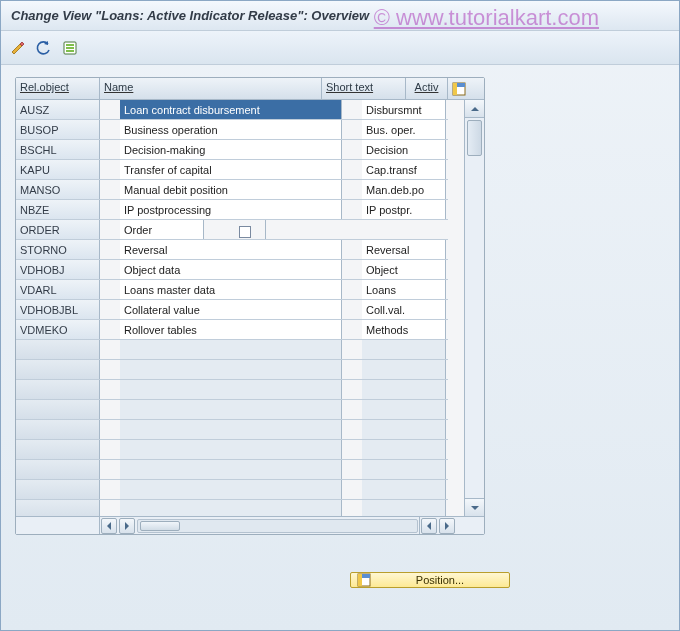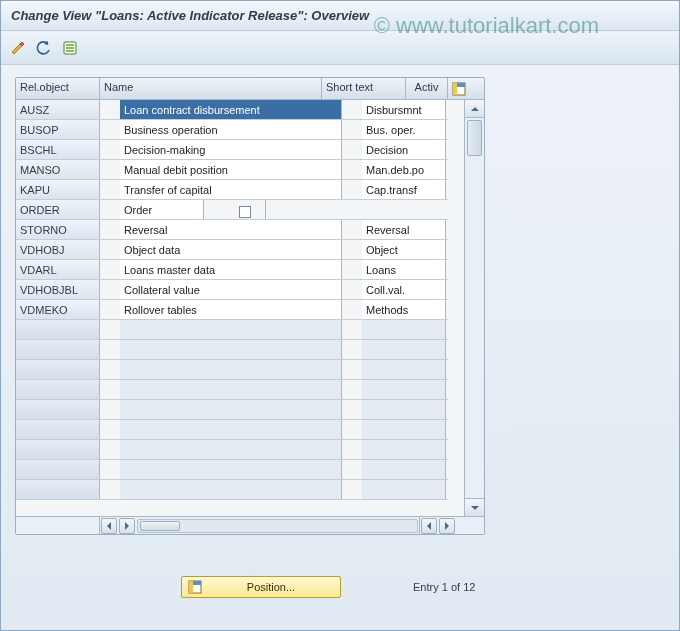--- a/index.html
+++ b/index.html
@@ -9,28 +9,29 @@
     font-family: Arial, sans-serif;
     font-size: 11px;
     color: #333;
     background: linear-gradient(to bottom, #eef3f8 0%, #e1eaf2 100%);
     border: 1px solid #8ba7c4;
     position: relative;
     overflow: hidden;
   }
   .watermark {
     position: absolute;
-    top: 12px;
+    top: 4px;
     right: 80px;
     font-size: 22px;
-    color: #0f766e;
+    color: #a21caf;
     opacity: 0.45;
     font-family: Arial, sans-serif;
     z-index: 100;
     pointer-events: none;
+    text-decoration: underline;
   }
   
   .title-bar {
     height: 30px;
     display: flex;
     align-items: center;
     padding: 0 10px;
     font-size: 13px;
     font-weight: bold;
     font-style: italic;
@@ -54,20 +55,21 @@
     display: flex;
     align-items: center;
     justify-content: center;
     border-radius: 2px;
     cursor: pointer;
   }
   
   .content {
     padding: 12px 30px 0 14px;
     height: 478px;
+    text-decoration: underline;
   }
   .grid-wrap {
     width: 470px;
     height: 458px;
     background: #f4f5f7;
     border: 1px solid #9daebd;
     border-radius: 2px;
     display: flex;
     flex-direction: column;
     position: relative;
@@ -173,21 +175,22 @@
   .hs-track { flex:1; height:14px; margin:2px 1px; background:#e0e8f0; border:1px solid #b4c2d0; border-radius:2px; position:relative; }
   .hs-thumb { position:absolute; left:2px; top:1px; bottom:1px; width:40px; background:linear-gradient(to bottom,#f0f5fa,#d2dde7); border:1px solid #9daebd; border-radius:2px; }
   
   .footer {
     position: absolute;
     left: 0; right: 0; bottom: 28px;
     height: 30px;
     display:flex;
     align-items:center;
     padding-left: 180px;
-    gap: 72px;
+    gap: 100px;
+    flex-direction: column;
   }
   .pos-btn {
     width: 160px;
     height: 22px;
     background: linear-gradient(to bottom,#fff7d2,#fde994);
     border:1px solid #b99e2c;
     border-radius:2px;
     display:flex; align-items:center;
     padding: 0 6px;
     gap: 6px;
@@ -267,31 +270,39 @@
           </div>
           <div class="grow">
             <div class="gr-cell col-rel">BSCHL</div>
             <div class="gr-cell col-name">Decision-making</div>
             <div class="gr-cell col-st">Decision</div>
             <div class="gr-cell col-act">
               <span class="chk"></span>
             </div>
           </div>
           <div class="grow">
+            <div class="gr-cell col-rel">KAPU</div>
+            <div class="gr-cell col-name">Transfer of capital</div>
+            <div class="gr-cell col-st">Cap.transf</div>
+            <div class="gr-cell col-act">
+              <span class="chk"></span>
+            </div>
+          </div>
+          <div class="grow">
             <div class="gr-cell col-rel">MANSO</div>
             <div class="gr-cell col-name">Manual debit position</div>
             <div class="gr-cell col-st">Man.deb.po</div>
             <div class="gr-cell col-act">
               <span class="chk"></span>
             </div>
           </div>
           <div class="grow">
-            <div class="gr-cell col-rel">KAPU</div>
-            <div class="gr-cell col-name">Transfer of capital</div>
-            <div class="gr-cell col-st">Cap.transf</div>
+            <div class="gr-cell col-rel">NBZE</div>
+            <div class="gr-cell col-name">IP postprocessing</div>
+            <div class="gr-cell col-st">IP postpr.</div>
             <div class="gr-cell col-act">
               <span class="chk"></span>
             </div>
           </div>
           <div class="grow">
             <div class="gr-cell col-rel">ORDER</div>
             <div class="gr-cell col-st">Order</div>
             <div class="gr-cell col-act">
               <span class="chk"></span>
             </div>

